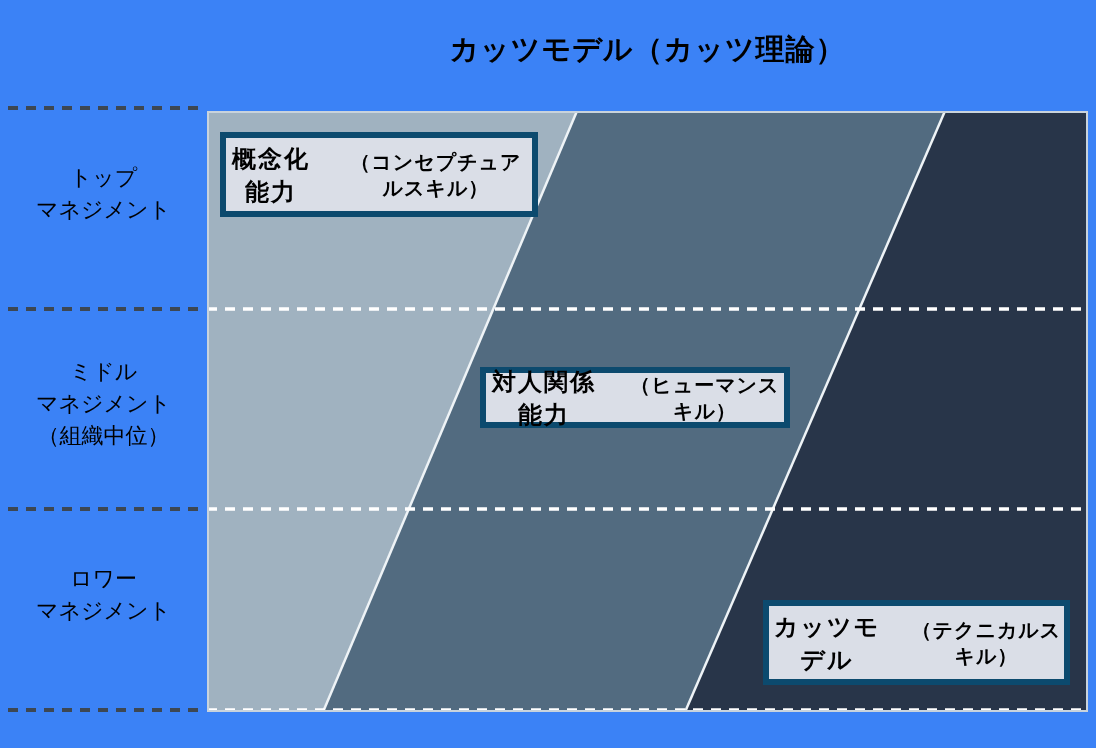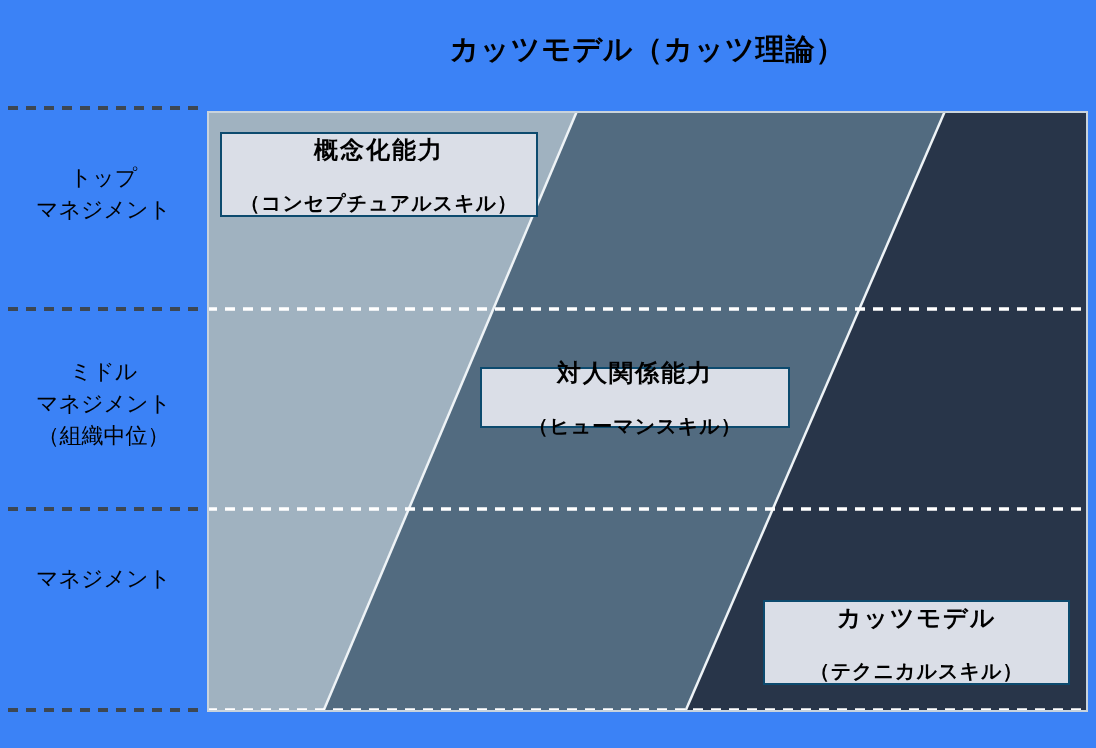--- a/index.html
+++ b/index.html
@@ -21,22 +21,22 @@
   .dash-dark{
     position:absolute;left:8px;width:196px;height:4px;
     background:repeating-linear-gradient(90deg,#3d4753 0 10px,transparent 10px 18px);
   }
   .dash-y1{top:106px;}
   .dash-y2{top:307px;}
   .dash-y3{top:507px;}
   .dash-y4{top:708px;}
   .chart{position:absolute;left:207px;top:111px;}
   .skill-box{
-    position:absolute;background:#dadee7;border:2px solid #0c4a6e;
-    display:flex;flex-direction:column;justify-content:center;align-items:center;
+    position:absolute;background:#dadee7;border:6px solid #0c4a6e;
+    display:flex;justify-content:center;align-items:center;
     text-align:center;box-sizing:border-box;gap:24px;
   }
   .skill-box-1{left:220px;top:132px;width:318px;height:85px;}
   .skill-box-2{left:480px;top:367px;width:310px;height:61px;}
   .skill-box-3{left:763px;top:600px;width:307px;height:85px;}
   .skill-name{font-size:24px;font-weight:bold;line-height:33px;letter-spacing:2px;}
   .skill-sub{font-size:20px;font-weight:bold;line-height:26px;letter-spacing:1px;}
 </style>
 </head>
 <body>
@@ -53,20 +53,21 @@
   <div class="row-label row-label-top">
     <div>トップ</div>
     <div>マネジメント</div>
   </div>
   <div class="row-label row-label-mid">
     <div>ミドル</div>
     <div>マネジメント</div>
     <div>（組織中位）</div>
   </div>
   <div class="row-label row-label-low">
+    <div>ロワー</div>
     <div>マネジメント</div>
   </div>
 
   <svg class="chart" width="881" height="601" viewBox="0 0 881 601">
     <rect x="0" y="0" width="881" height="601" fill="#a0b2c0"></rect>
     <polygon points="370,0 738,0 478,601 116,601" fill="#526b80"></polygon>
     <polygon points="738,0 881,0 881,601 478,601" fill="#283549"></polygon>
     <line x1="370" y1="0" x2="116" y2="601" stroke="#eef3f6" stroke-width="2.5"></line>
     <line x1="738" y1="0" x2="478" y2="601" stroke="#eef3f6" stroke-width="2.5"></line>
     <line x1="0" y1="198" x2="881" y2="198" stroke="#ffffff" stroke-width="3.5" stroke-dasharray="10 8"></line>

